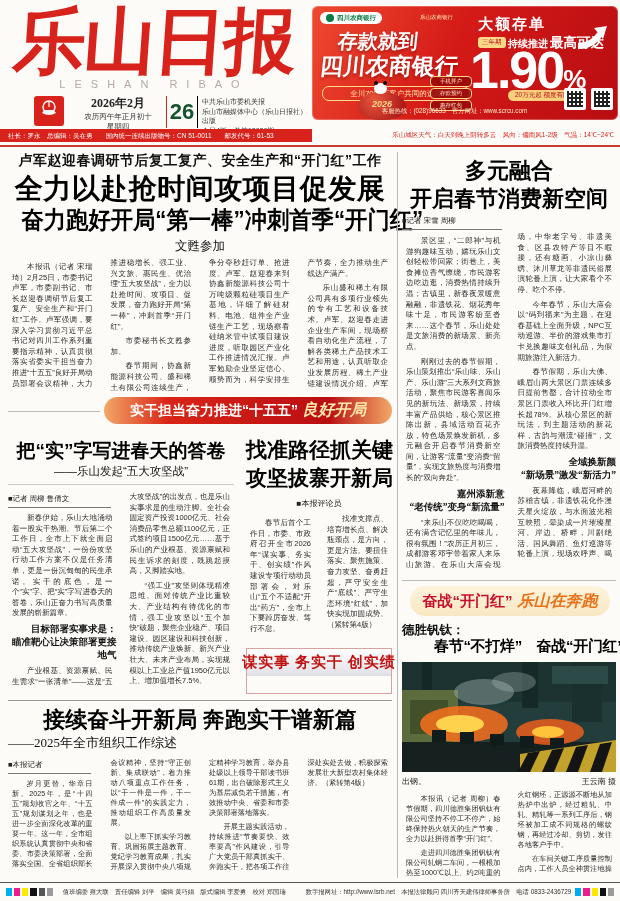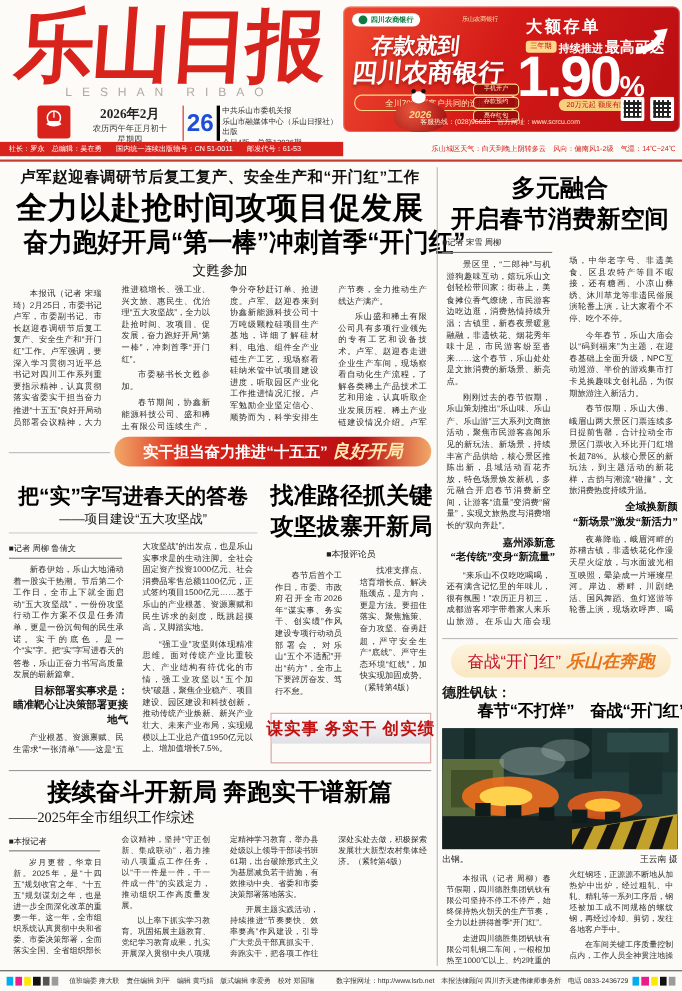--- a/index.html
+++ b/index.html
@@ -7,22 +7,22 @@
   .abs{position:absolute;}
   
   .mast-title{left:0;top:0;width:308px;height:84px;text-align:center;color:#d8231c;
     font-family:"Liberation Serif",serif;font-weight:900;font-size:72px;line-height:84px;
     transform:skewX(-4deg);letter-spacing:-2px;white-space:nowrap;}
   .mast-pinyin{left:0;top:78px;width:308px;text-align:center;color:#b3a9a2;font-size:11px;letter-spacing:9px;}
   .logo-box{left:34px;top:96px;width:30px;height:30px;background:#d8231c;border-radius:3px;display:flex;align-items:center;justify-content:center;}
   .dateblock{left:72px;top:95px;width:92px;text-align:center;}
   .dateblock .d1{font-weight:bold;font-size:12px;font-family:"Liberation Serif",serif;}
   .dateblock .d2,.dateblock .d3{font-size:7.5px;color:#333;line-height:10px;}
-  .daynum{left:166px;top:96px;width:30px;height:32px;color:#1d4ed8;font-size:22px;font-weight:900;text-align:center;line-height:32px;
-    border-left:1px solid #d8231c;border-right:3px solid #000000;}
+  .daynum{left:166px;top:96px;width:30px;height:32px;color:#14532d;font-size:22px;font-weight:900;text-align:center;line-height:32px;
+    border-left:1px solid #d8231c;border-right:1px solid #000000;}
   .pubblock{left:202px;top:97px;width:110px;font-size:7px;line-height:9.6px;color:#333;}
   .infobar{left:0;top:129px;width:312px;height:13px;background:#d8231c;color:#fff;font-size:6.5px;line-height:13px;padding-left:8px;box-sizing:border-box;white-space:nowrap;}
   .weather{left:316px;top:131px;width:300px;text-align:right;color:#d8231c;font-size:6.5px;padding-right:2px;box-sizing:border-box;white-space:nowrap;}
   .mast-rule{left:0;top:145px;width:620px;height:2px;background:#c23c30;}
   
   .ad{left:312px;top:6px;width:306px;height:114px;border-radius:6px;overflow:hidden;
     background:linear-gradient(115deg,#ef4a30 0%,#d41a17 45%,#b80d12 100%);box-shadow:inset 0 0 0 1px rgba(255,255,255,.25);}
   .ad .logo-strip{position:absolute;left:8px;top:6px;height:12px;background:#fff;border-radius:6px;display:flex;align-items:center;padding:0 6px;gap:3px;}
   .ad .logo-dot{width:8px;height:8px;border-radius:50%;background:#0c7a43;}
   .ad .logo-txt{font-size:6.5px;font-weight:bold;color:#0c7a43;white-space:nowrap;}
@@ -86,21 +86,21 @@
   .zz-body .t{font-size:7.2px;line-height:10px;}
   
   .vrule{left:397px;top:152px;height:726px;border-left:1px solid #b9b9b9;}
   .xf-t1{left:402px;top:156px;width:214px;text-align:center;font-family:"Liberation Serif",serif;font-weight:900;font-size:22px;color:#000;}
   .xf-t2{left:402px;top:184px;width:214px;text-align:center;font-family:"Liberation Serif",serif;font-weight:900;font-size:22px;color:#000000;white-space:nowrap;}
   .xf-by{left:402px;top:214px;width:100px;}
   .xf-body{left:402px;top:232px;width:214px;height:344px;column-count:2;column-gap:9px;}
   .xf-rule{left:402px;top:580px;width:214px;border-top:1px solid #bbb;}
   
   .banner3{left:410px;top:586px;width:200px;height:30px;border-radius:15px;background:linear-gradient(180deg,#fdf4dd,#f9e7c2);display:flex;align-items:center;justify-content:center;gap:5px;}
-  .banner3 .bt{color:#c8102e;font-weight:400;font-size:15px;white-space:nowrap;}
+  .banner3 .bt{color:#c8102e;font-weight:700;font-size:15px;white-space:nowrap;}
   .banner3 .bs{color:#e8731a;font-family:"Liberation Serif",serif;font-style:italic;font-weight:900;font-size:16px;white-space:nowrap;}
   .ds-kicker{left:402px;top:622px;font-size:12.5px;font-weight:700;color:#111;}
   .ds-title{left:402px;top:637px;width:214px;font-size:15px;font-weight:900;color:#000;white-space:nowrap;letter-spacing:-.3px;margin-left:32px;}
   .ds-photo{left:402px;top:662px;width:214px;height:110px;overflow:hidden;background:#233d3c;}
   .ds-cap{left:402px;top:776px;width:214px;font-size:8px;color:#222;display:flex;justify-content:space-between;}
   .ds-body{left:402px;top:790px;width:214px;height:88px;column-count:2;column-gap:9px;}
   .ds-body .t{font-size:7.2px;line-height:10px;}
   
   .foot-rule{left:0;top:882px;width:620px;border-top:1px solid #555;}
   .footer{left:0;top:885px;width:620px;height:14px;display:flex;align-items:center;gap:2px;padding:0 6px;box-sizing:border-box;}
@@ -187,21 +187,21 @@
     <p class="t ind">在高新区相关企业，卢军、赵迎春走进生产线和产品展厅，察看各类特种电缆生产情况，详细了解企业科技创新、市场开拓等情况，鼓励企业精耕细分领域，持续深化产教融合，不断提升核心竞争力，奋力夺取首季“开门红”。</p>
   </div>
 
   <div class="abs b1-line"></div>
   <div class="abs banner1">
     <span class="bt">实干担当奋力推进“十五五”</span>
     <span class="bs">良好开局</span>
   </div>
 
   <div class="abs shizi-title">把“实”字写进春天的答卷</div>
-  <div class="abs shizi-sub">——项目建设“五大攻坚战”</div>
+  <div class="abs shizi-sub">——乐山发起“五大攻坚战”</div>
   <div class="abs shizi-hr"></div>
   <div class="abs shizi-body cols">
     <div class="by">■记者 周柳 鲁倩文</div>
     <p class="t ind">新春伊始，乐山大地涌动着一股实干热潮。节后第二个工作日，全市上下就全面启动“五大攻坚战”，一份份攻坚行动工作方案不仅是任务清单，更是一份沉甸甸的民生承诺。实干的底色，是一个“实”字。把“实”字写进春天的答卷，乐山正奋力书写高质量发展的崭新篇章。</p>
     <div class="csub"><span>目标部署实事求是：</span><br><span>瞄准靶心让决策部署更接地气</span></div>
     <p class="t ind">产业根基、资源禀赋、民生需求“一张清单”——这是“五大攻坚战”的出发点，也是乐山实事求是的生动注脚。全社会固定资产投资1000亿元、社会消费品零售总额1100亿元，正式签约项目1500亿元……基于乐山的产业根基、资源禀赋和民生诉求的刻度，既跳起摸高，又脚踏实地。</p>
     <p class="t ind">“强工业”攻坚则体现精准思维。面对传统产业比重较大、产业结构有待优化的市情，强工业攻坚以“五个加快”破题，聚焦企业稳产、项目建设、园区建设和科技创新，推动传统产业焕新、新兴产业壮大、未来产业布局，实现规模以上工业总产值1950亿元以上、增加值增长7.5%。</p>
   </div>
 
   <div class="abs cmt-t">找准路径抓关键</div>

